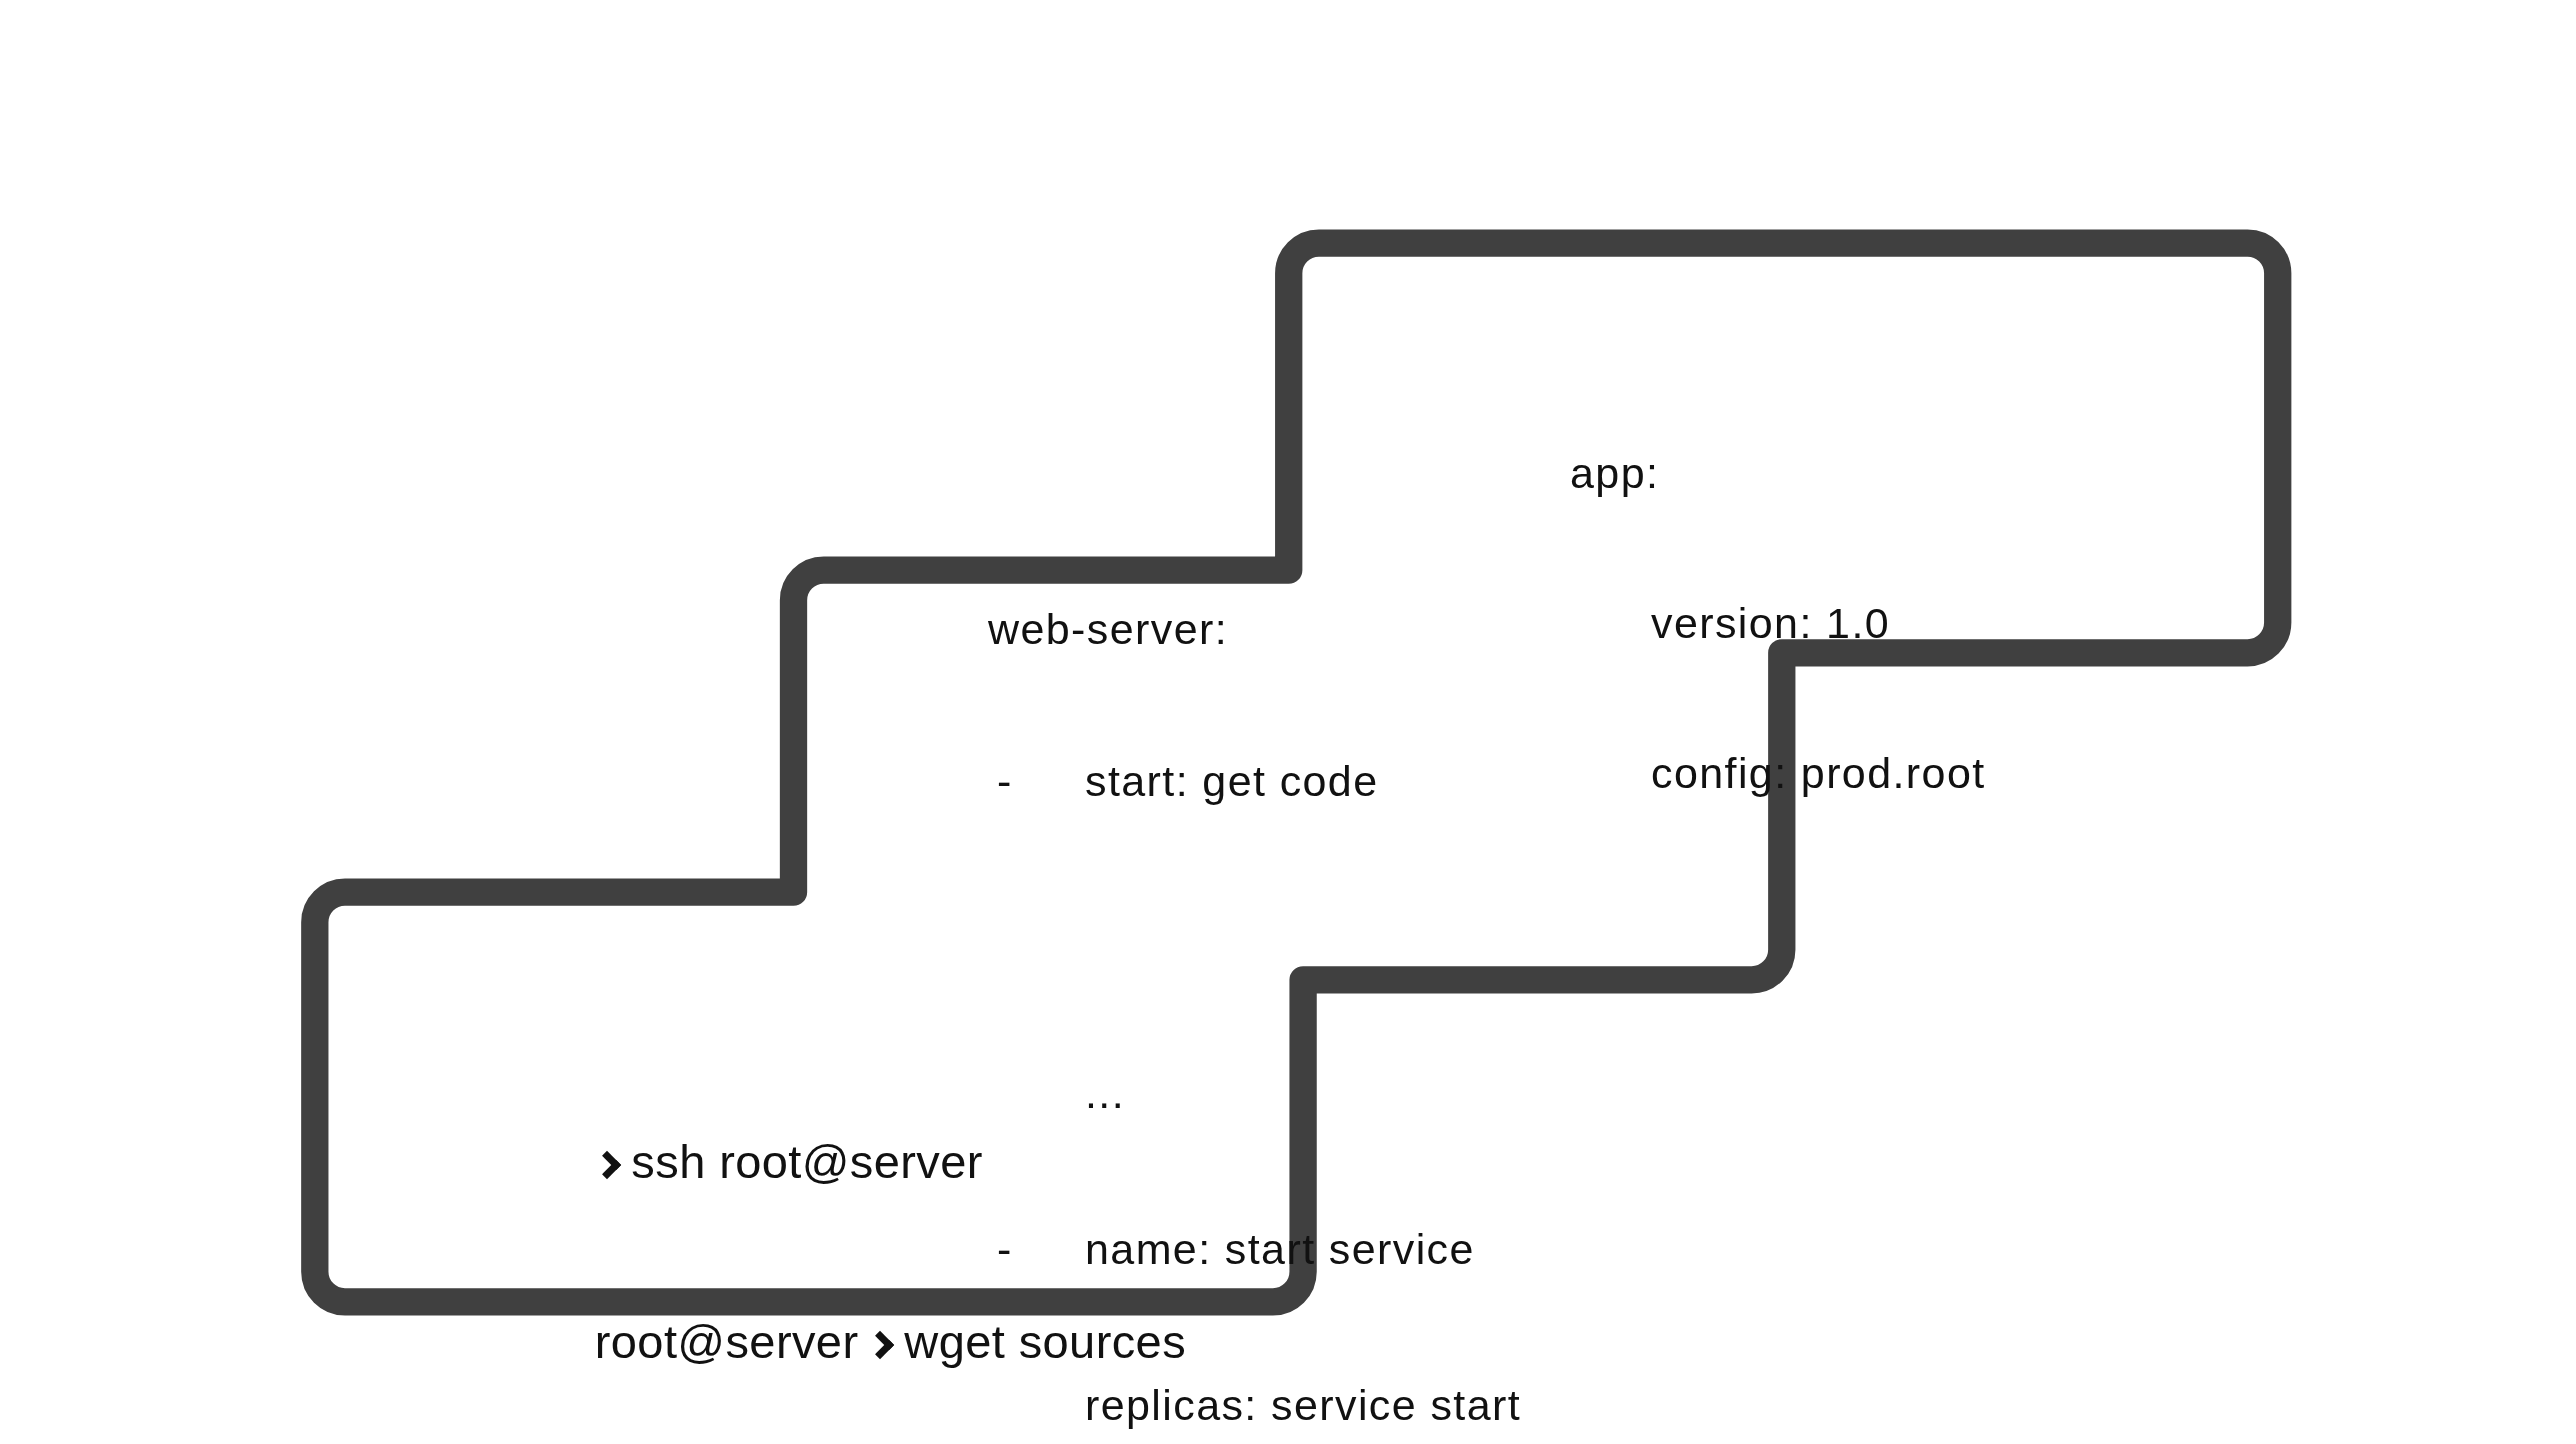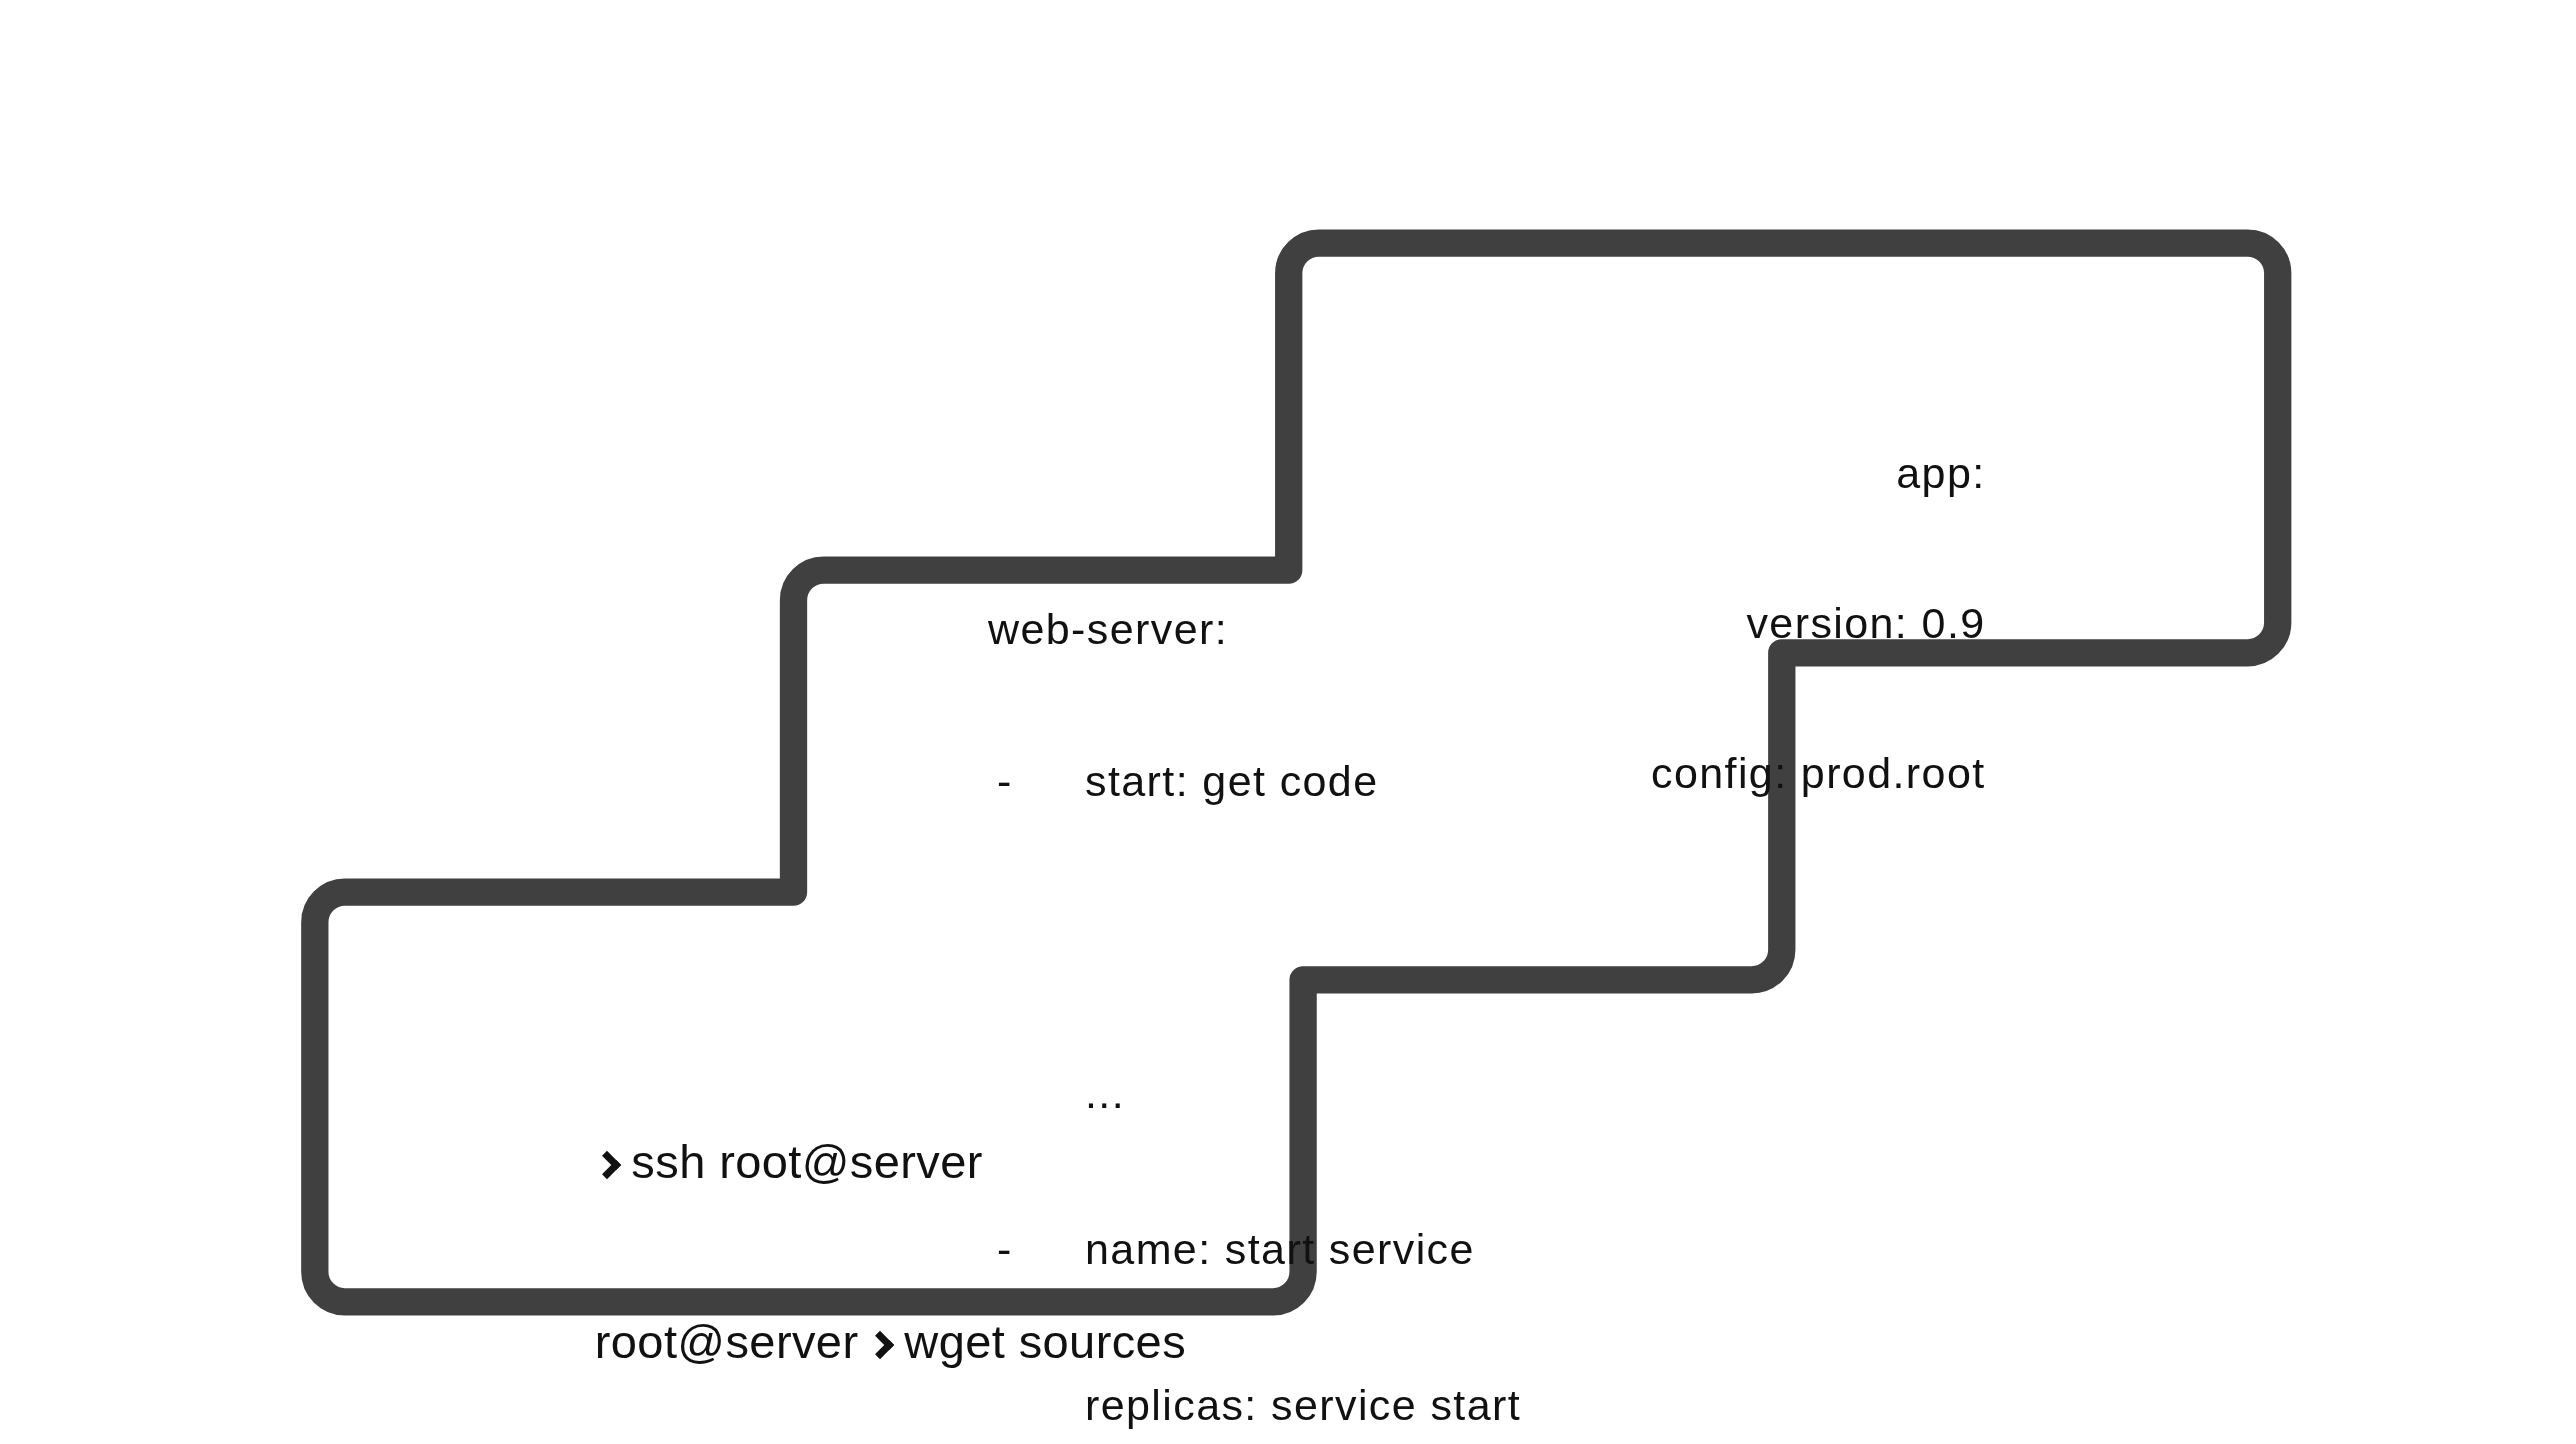--- a/index.html
+++ b/index.html
@@ -27,21 +27,20 @@
     position: absolute;
     white-space: pre;
   }
   
   .config-block {
     left: 1570px;
     top: 348px;
     font-size: 43px;
     line-height: 50px;
     letter-spacing: 1.4px;
-    text-align: right;
   }
   .config-block .cfg-line.indent {
     padding-left: 81px;
   }
   
   .playbook-title {
     left: 988px;
     top: 603px;
     font-size: 43px;
     line-height: 52px;
@@ -106,21 +105,21 @@
              V 1283 A 42 42 0 0 1 480 1241
              H 1104
              V 835  A 42 42 0 0 1 1146 793
              H 1793
              V 380  A 42 42 0 0 1 1835 338
              Z" fill="#ffffff" stroke="#404040" stroke-width="38" stroke-linejoin="round"></path>
   </svg>
 
   <div class="txt config-block">
     <div class="cfg-line">app:</div>
-    <div class="cfg-line indent">version: 0.9</div>
+    <div class="cfg-line indent">version: 1.0</div>
     <div class="cfg-line indent">config: prod.root</div>
   </div>
 
   <div class="txt playbook-title">web-server:</div>
   <div class="txt playbook-rows">
     <div class="prow">
       <span class="dash">-</span><span>start: get code</span>
     </div>
     <div class="prow">
       <span class="dash"></span>

